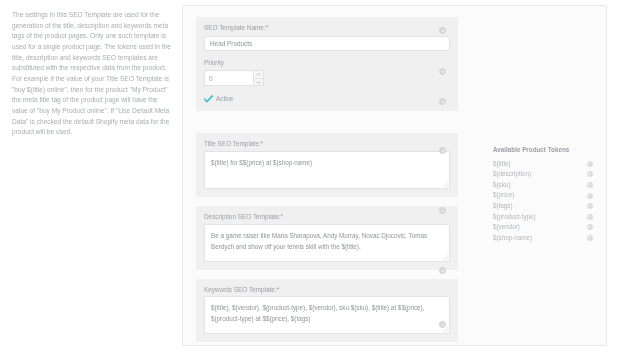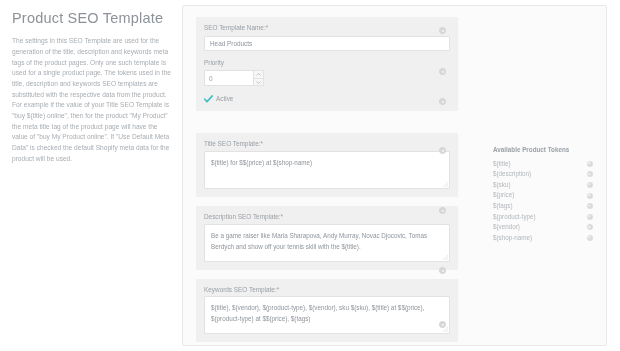--- a/index.html
+++ b/index.html
@@ -223,21 +223,20 @@
     border-radius: 50%;
     background: #f4f4f4;
   }
 </style>
 </head>
 <body>
 
 <div class="page">
 
   <div class="info-col">
-    <h1 class="page-title">Product SEO Template</h1>
     <p class="page-desc">The settings in this SEO Template are used for the generation of the title, description and keywords meta tags of the product pages. Only one such template is used for a single product page. The tokens used in the title, description and keywords SEO templates are substituted with the respective data from the product. For example if the value of your Title SEO Template is "buy $(title) online", then for the product "My Product" the meta title tag of the product page will have the value of "buy My Product online". If "Use Default Meta Data" is checked the default Shopify meta data for the product will be used.</p>
   </div>
 
   <div class="card">
 
     <div class="form-area">
 
       <div class="fieldset">
         <label class="field-label">SEO Template Name:*</label>
         <input class="text-input" type="text" value="Head Products" style="">

